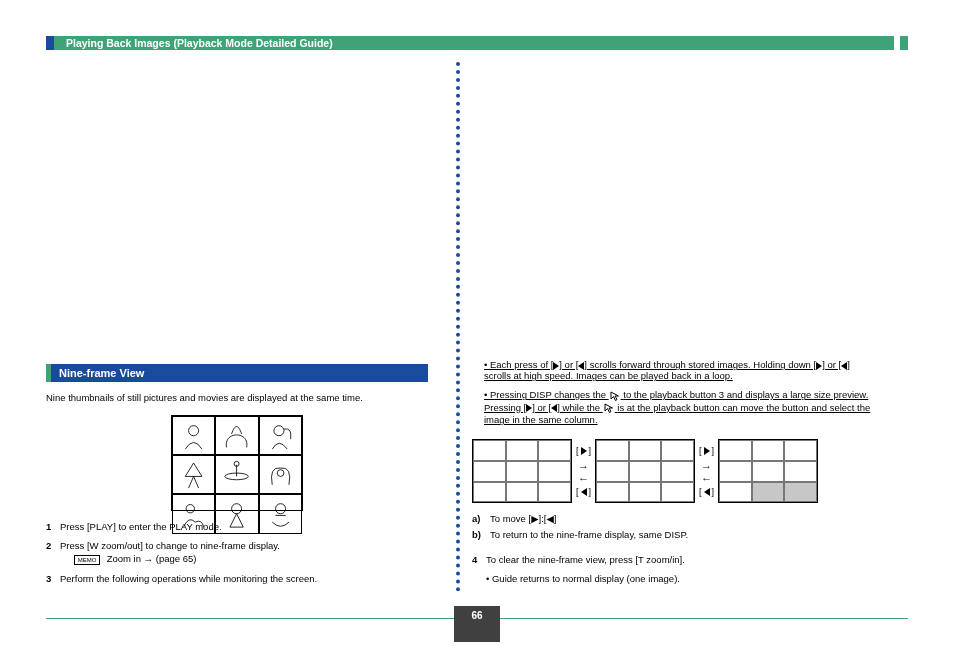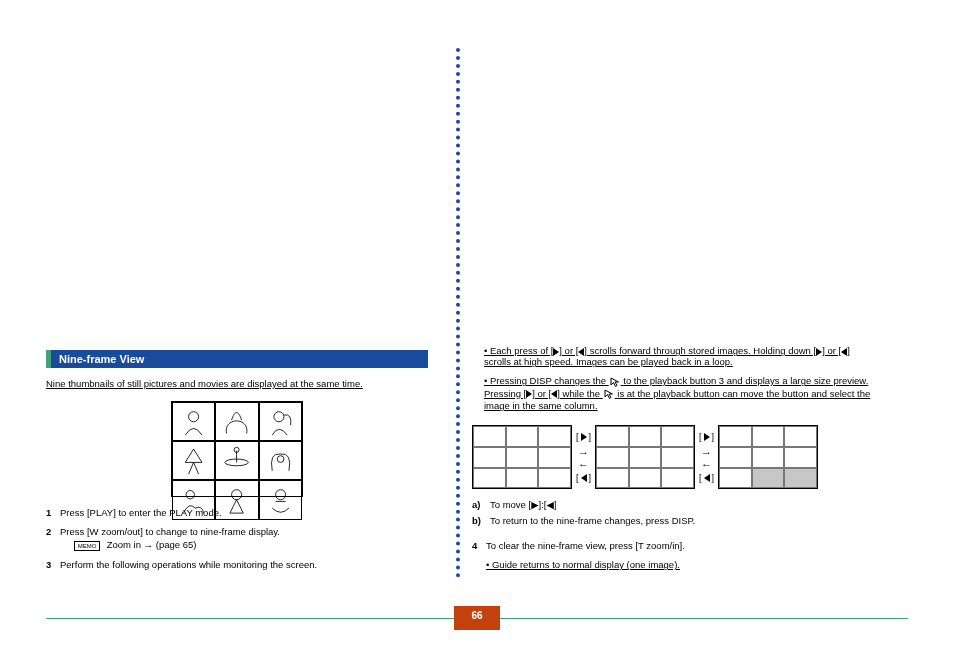--- a/index.html
+++ b/index.html
@@ -61,21 +61,21 @@
     align-items: center;
   }
   .section-blue .notch {
     display:inline-block;
     width: 5px; height: 18px;
     background: #3fa377;
     margin-left: -6px;
     margin-right: 8px;
   }
 
-  p { margin: 6px 0; line-height: 1.35; text-decoration: underline; }
+  p { margin: 6px 0; line-height: 1.35; }
   .left-body { font-size: 9.5px; }
   .left-body .intro { margin-top: 10px; }
 
   .thumb-fig {
     margin: 10px auto;
     width: 132px;
     border: 1px solid #000;
     display: grid;
     grid-template-columns: repeat(3, 1fr);
     grid-template-rows: repeat(3, 1fr);
@@ -176,35 +176,42 @@
   .bottom .line {
     border-top: 1px solid #3fa377;
     margin-top: 14px;
   }
   .bottom .pnum {
     position: absolute;
     left: 50%;
     transform: translateX(-50%);
     top: 2px;
     width: 46px;
-    height: 24px;
-    background: #c2410c;
+    height: 36px;
+    background: #404040;
     color: #fff;
     text-align: center;
     line-height: 20px;
     font-size: 10px;
     font-weight: bold;
   }
 
   .arrow-char { font-family: Arial, sans-serif; }
 </style>
 </head>
 <body>
 
 <div class="page">
+  <div class="topbar">
+    <div class="dg"></div>
+    <div class="mg"></div>
+    <div class="gap"></div>
+    <div class="stub"></div>
+    <div class="topbar-title">Playing Back Images (Playback Mode Detailed Guide)</div>
+  </div>
 
   <div class="columns">
     <div class="divider"></div>
 
     <div class="col-left">
       <div class="section-blue">
         <span class="notch"></span>
         <span>Nine-frame View</span>
       </div>
 
@@ -369,21 +376,21 @@
 
       <div class="sub-steps">
         <div class="srow">
           <div class="slab">a)</div>
           <div class="sval">
             <span>To move [▶]:[◀]</span>
           </div>
         </div>
         <div class="srow">
           <div class="slab">b)</div>
-          <div class="sval">To return to the nine-frame changes, press DISP.</div>
+          <div class="sval">To return to the nine-frame display, same DISP.</div>
         </div>
       </div>
 
       <div class="step" style="margin-top:14px">
         <div class="num">4</div>
         <div class="txt">To clear the nine-frame view, press [T zoom/in].</div>
       </div>
       <p style="margin-left:14px">• Guide returns to normal display (one image).</p>
     </div>
   </div>

